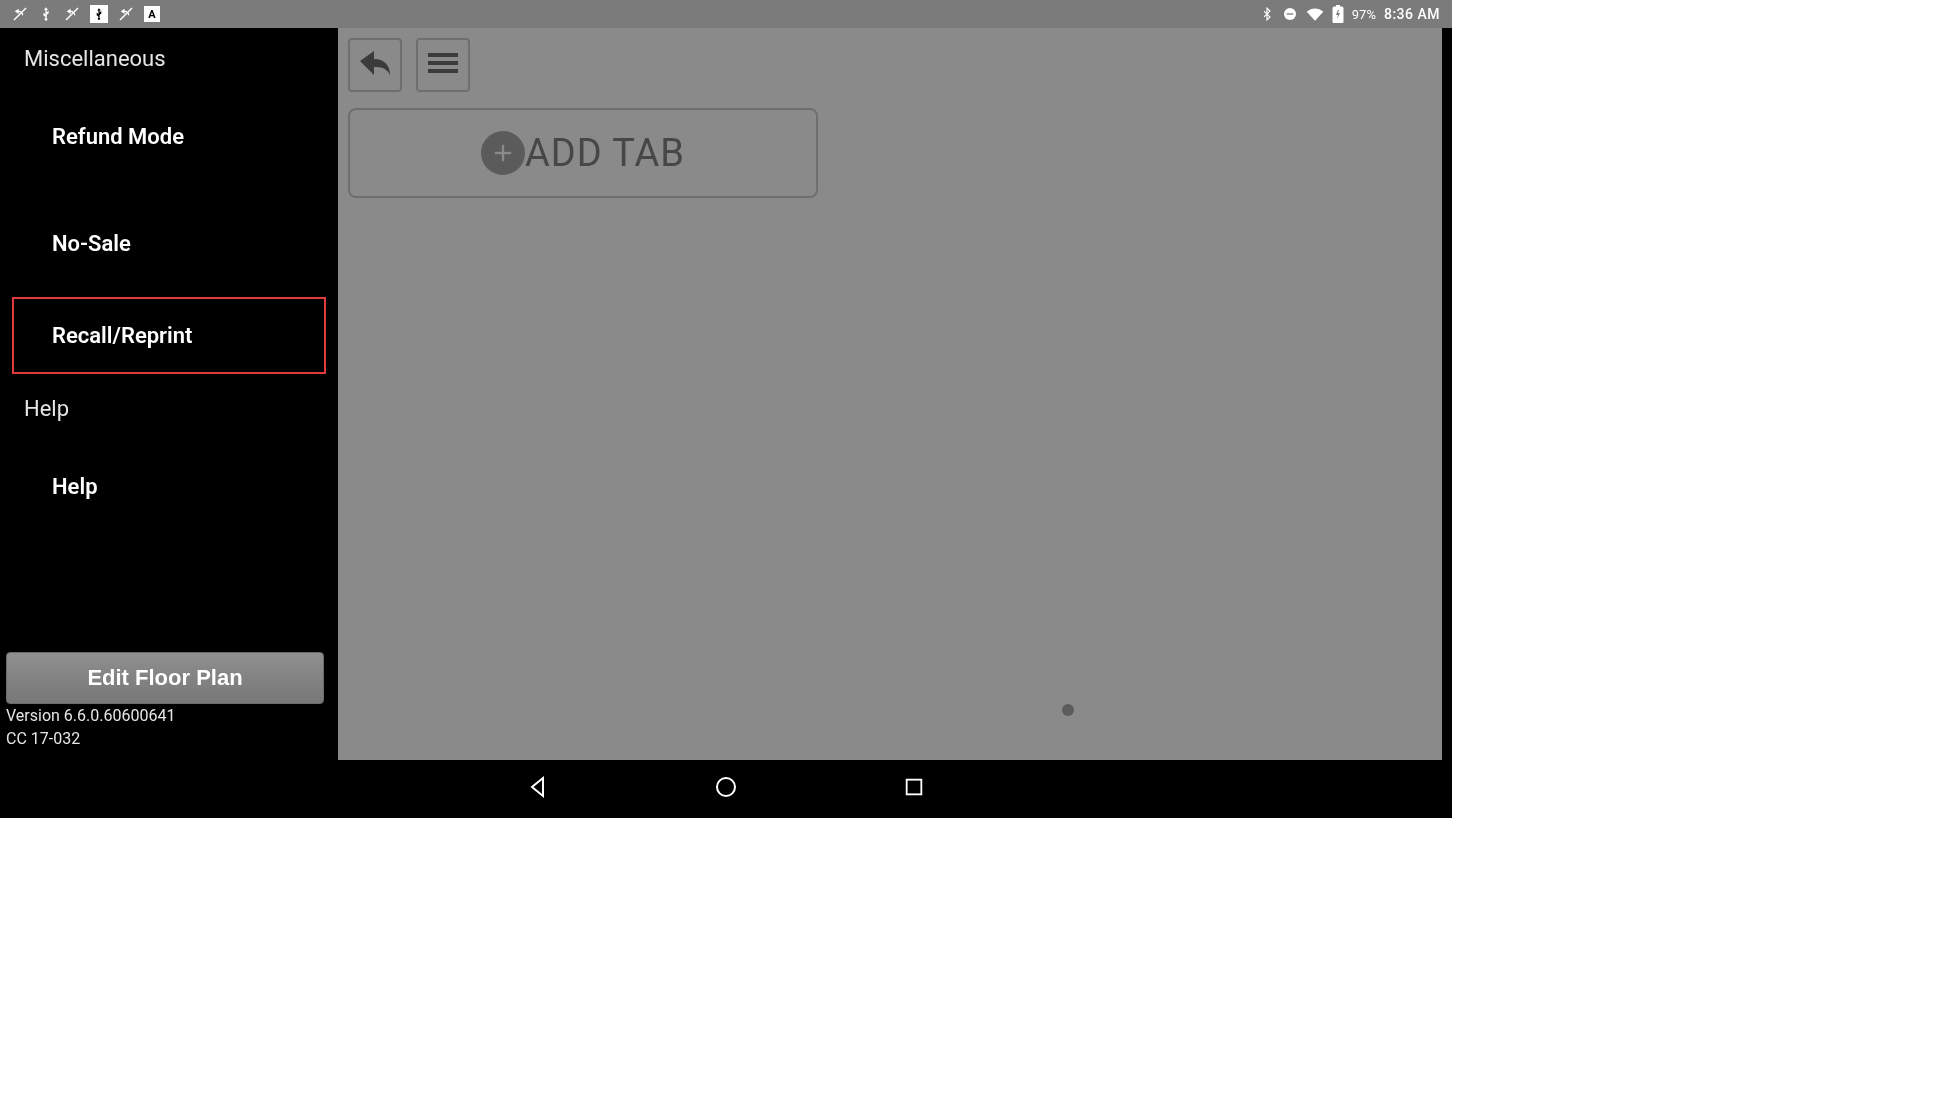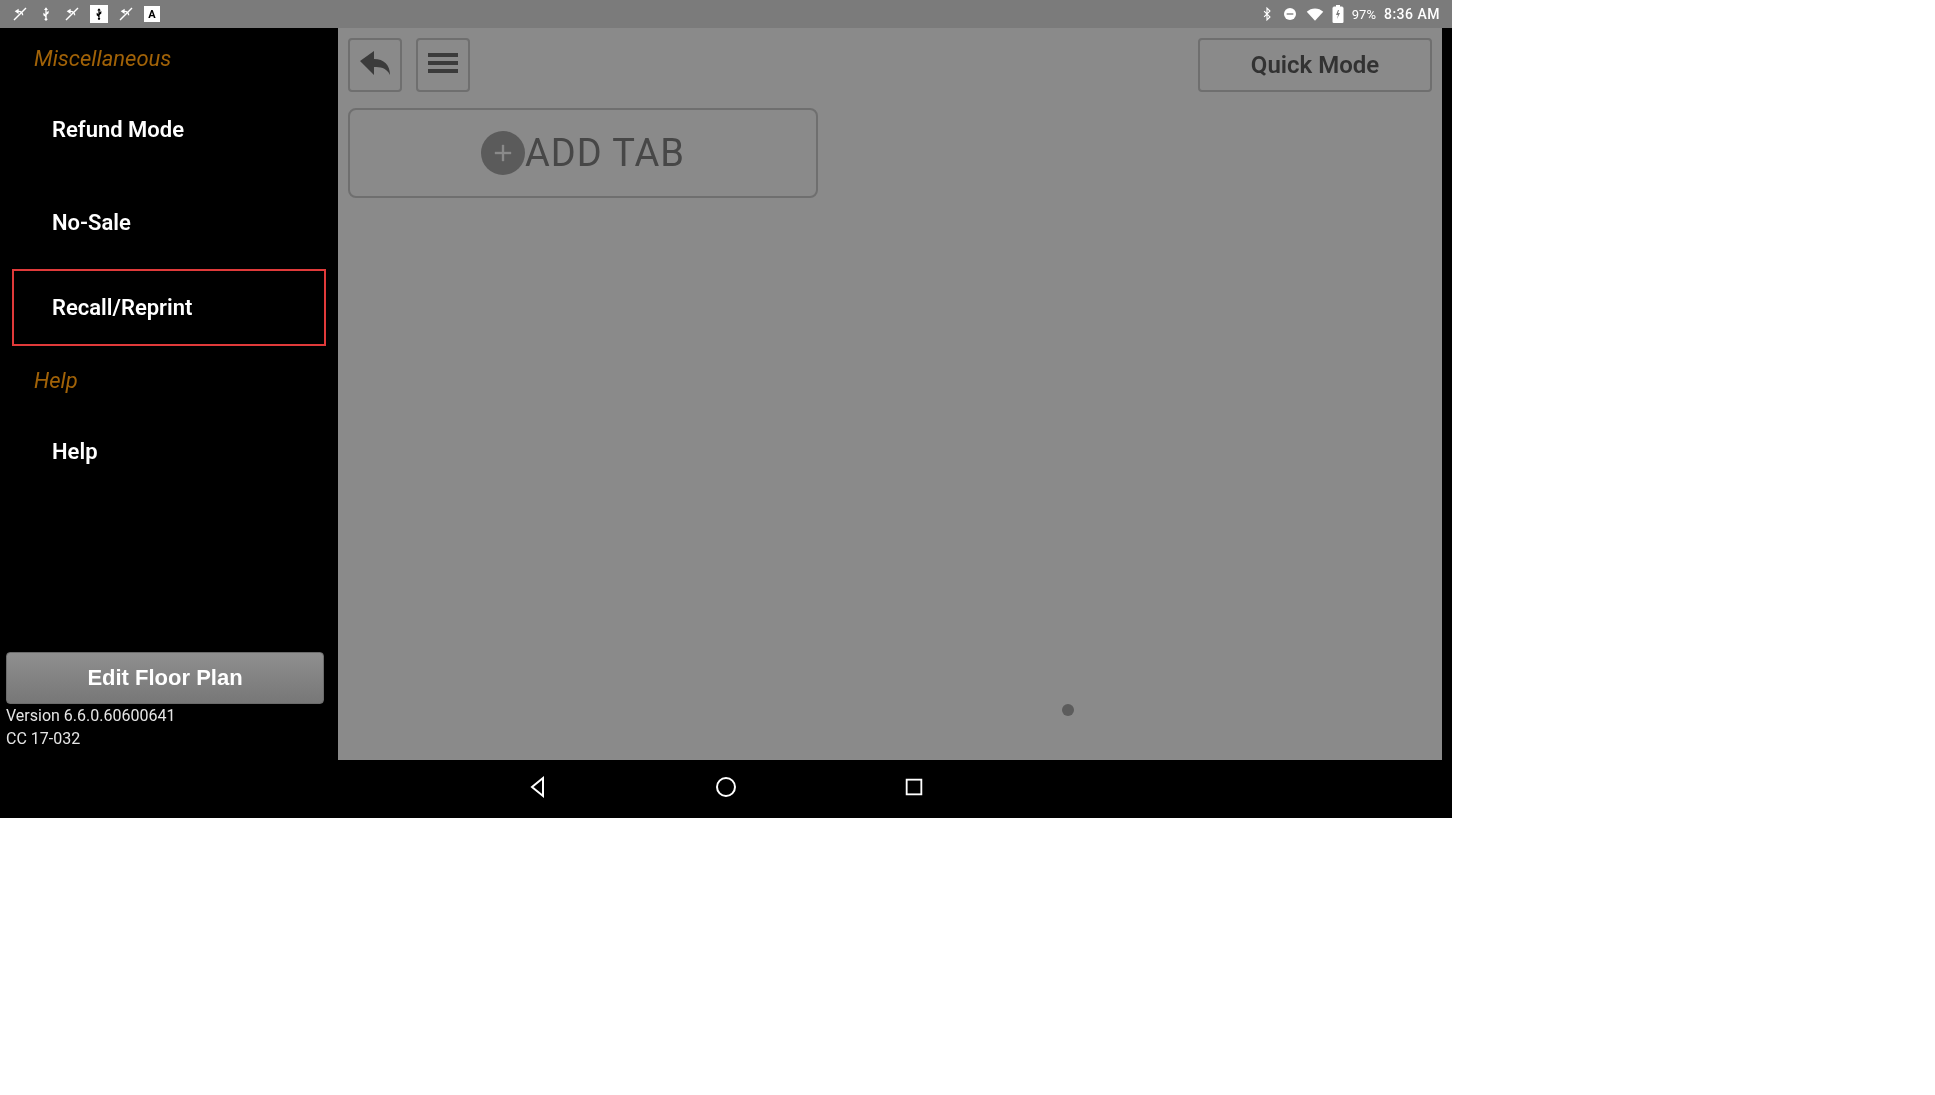--- a/index.html
+++ b/index.html
@@ -35,34 +35,33 @@
       top:28px; left:0;
       width:338px;
       bottom:58px;
       background:#000;
       color:#fff;
       display:flex;
       flex-direction:column;
       padding-top:10px;
     }
     .section-title {
-      color:#a16207;
+      color:#e5e5e5;
       font-size:22px;
       font-weight:400;
-      padding: 8px 16px 12px 34px;
-      font-style: italic;
+      padding: 8px 16px 12px 24px;
     }
     .menu-item {
       color:#fff;
       font-size:22px;
       font-weight:600;
       padding: 24px 0 24px 38px;
       cursor:pointer;
       border:2px solid transparent;
-      margin: 8px 12px;
+      margin: 15px 12px;
     }
     .menu-item.highlight {
       border:2px solid #e03a3a;
       margin: 0 12px;
     }
     .sidebar-bottom {
       margin-top:auto;
       padding: 0 14px 10px 6px;
     }
     .edit-btn {
@@ -251,23 +250,20 @@
       </div>
       <div class="icon-btn">
         <span>
           <svg width="30" height="24" viewBox="0 0 30 24">
               <rect y="2" width="30" height="4" fill="#3b3b3b"></rect>
               <rect y="10" width="30" height="4" fill="#3b3b3b"></rect>
               <rect y="18" width="30" height="4" fill="#3b3b3b"></rect>
             </svg>
         </span>
       </div>
-      <div class="quick-btn">
-        <span>Quick Mode</span>
-      </div>
     </div>
 
     <div class="add-tab">
       <div class="plus-circle">
         <svg width="28" height="28" viewBox="0 0 24 24">
             <path d="M11 5h2v14h-2z"></path>
             <path d="M5 11h14v2H5z"></path>
           </svg>
       </div>
       <span class="add-tab-label">ADD TAB</span>

